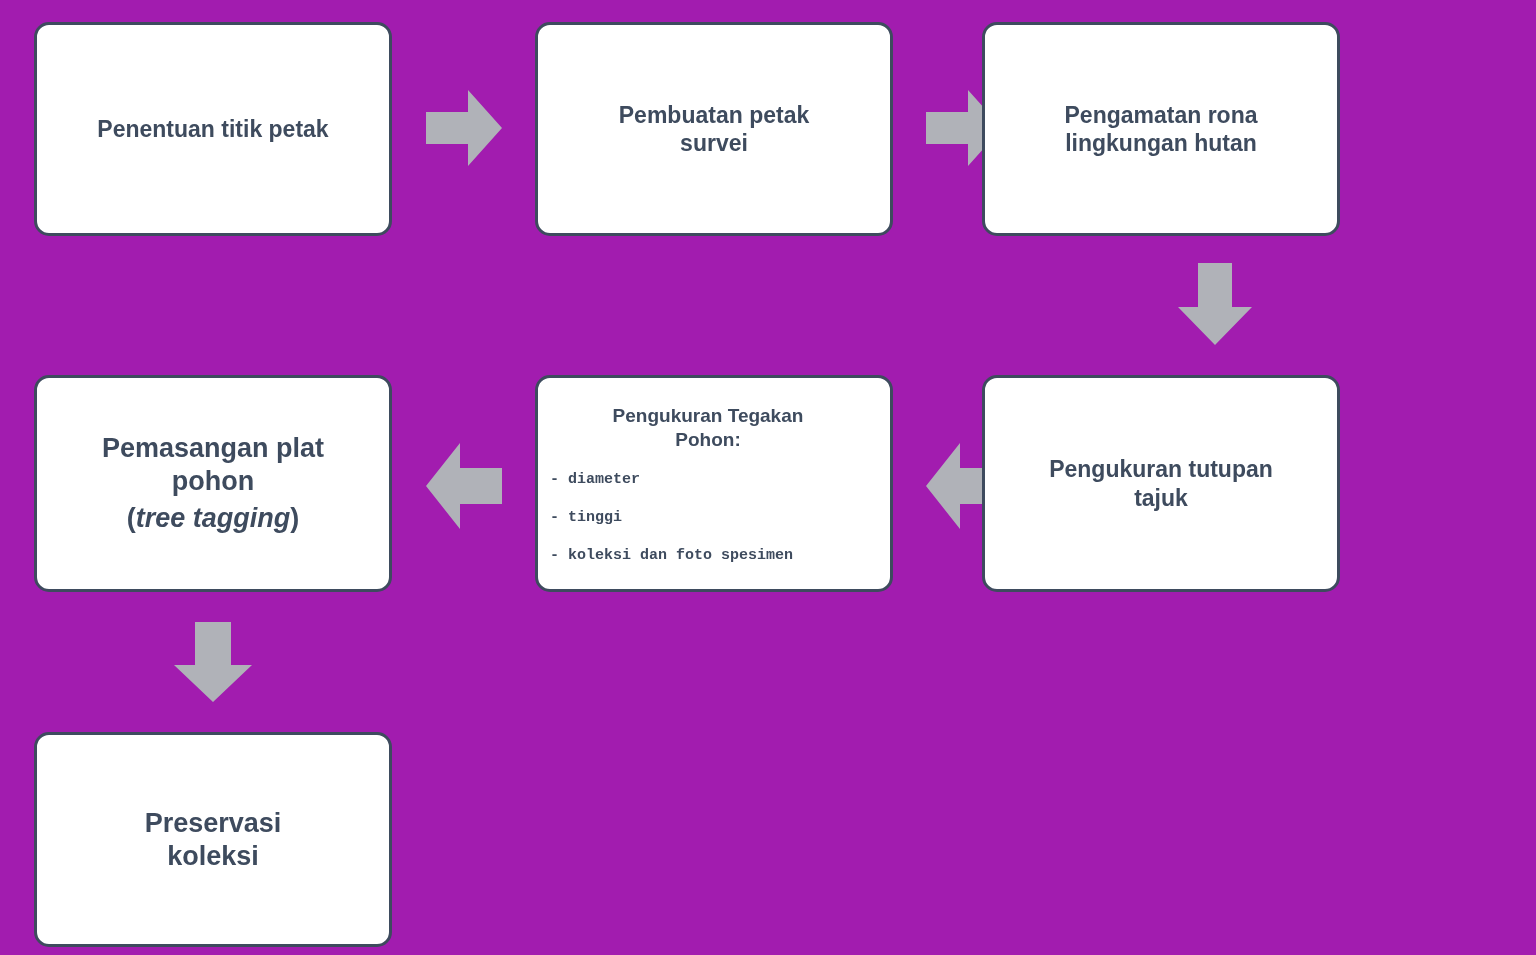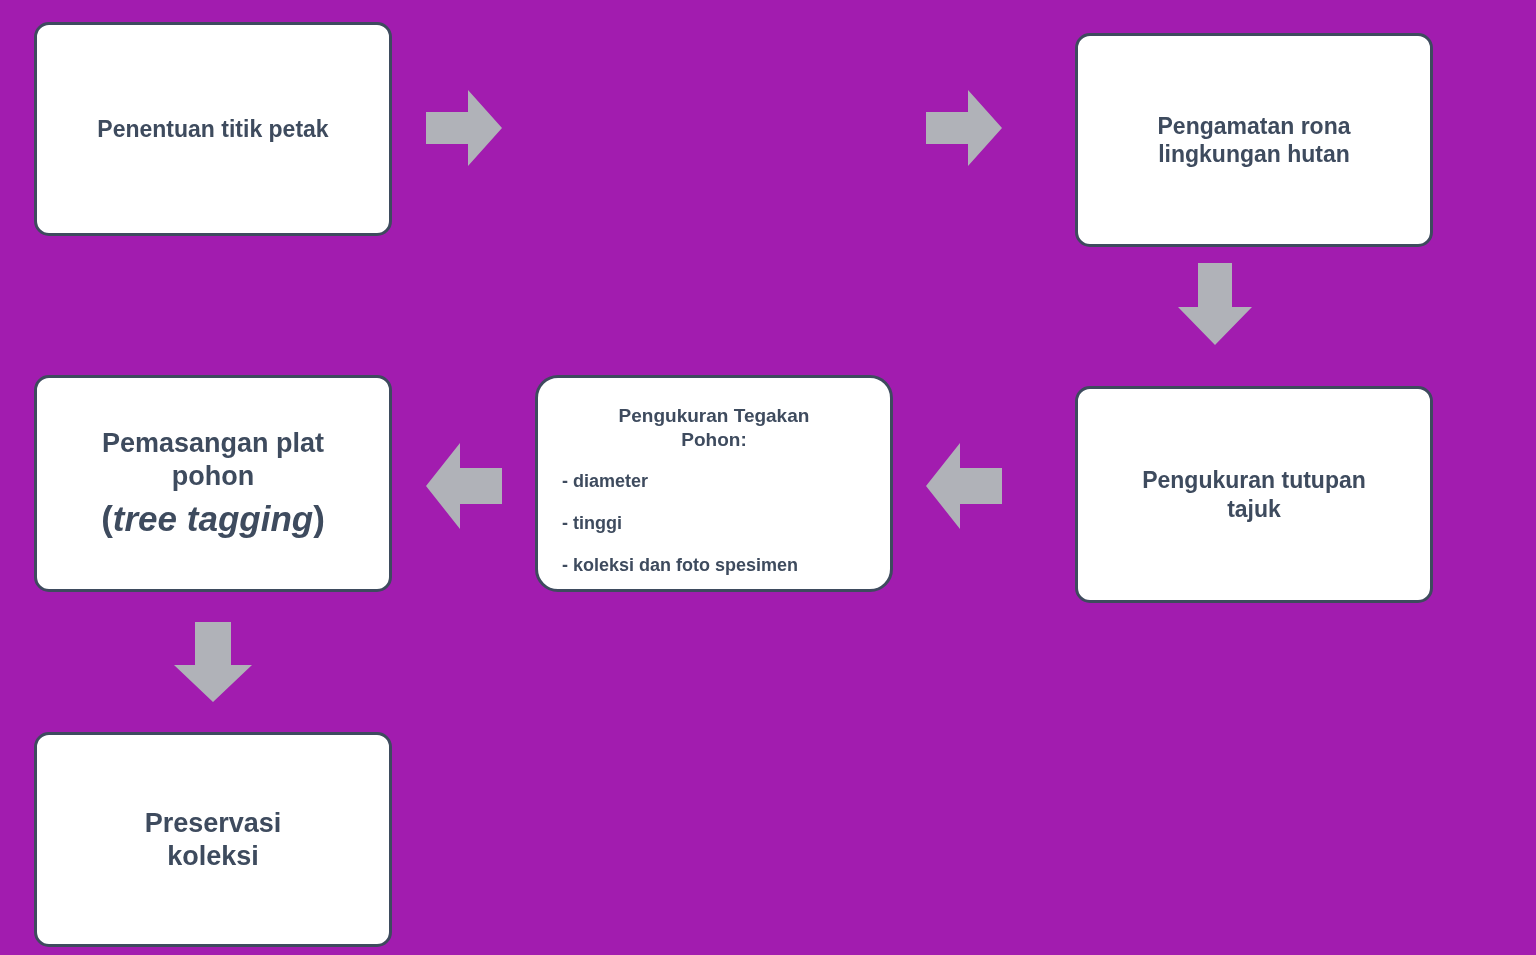--- a/index.html
+++ b/index.html
@@ -33,55 +33,55 @@
     line-height: 1.22;
   }
   .node .line {
     display: block;
     white-space: nowrap;
   }
 
   
   .col-1 { left: 34px;   width: 358px; }
   .col-2 { left: 535px;  width: 358px; }
-  .col-3 { left: 1075px; width: 358px; margin-top: 11px; }
+  .col-3 { left: 982px; width: 358px; }
 
   
   .row-1 { top: 22px;  height: 214px; }
   .row-2 { top: 375px; height: 217px; }
   .row-3 { top: 732px; height: 215px; text-align: center; }
 
   .fs-big   { font-size: 23px; }
   .fs-large { font-size: 27px; }
 
   
   .node-tagging { padding: 0 10px; }
   .node-tagging .para-main { font-size: 27px; line-height: 1.22; }
-  .node-tagging .para-sub  { font-size: 35px; line-height: 1.22; margin-top: 5px; }
+  .node-tagging .para-sub  { font-size: 27px; line-height: 1.22; margin-top: 5px; }
   .node-tagging .ital { font-style: italic; }
 
   
   .node-list {
     justify-content: flex-start;
     align-items: stretch;
-    padding: 26px 16px 0 16px;
-    border-radius: 23px;
+    padding: 26px 16px 0 4px;
   }
   .node-list .list-title {
     font-size: 19px;
     text-align: center;
     line-height: 1.28;
     margin-bottom: 18px;
   }
   .node-list .list-item {
-    font-size: 18px;
+    font-size: 15px;
     text-align: left;
     padding-left: 8px;
     margin-bottom: 20px;
     white-space: nowrap;
+    font-family: Liberation Mono, monospace;
   }
 
   
   .arrow {
     position: absolute;
     display: block;
   }
   .arrow svg { display: block; width: 100%; height: 100%; }
 </style>
 </head>
@@ -92,20 +92,24 @@
   <div class="node col-1 row-1 fs-big">
     <span class="line">Penentuan titik petak</span>
   </div>
 
   <span class="arrow" style="left:426px; top:90px; width:76px; height:76px;">
     <svg viewBox="0 0 76 76" preserveAspectRatio="none" aria-hidden="true">
       <polygon points="0,22 42,22 42,0 76,38 42,76 42,54 0,54" fill="#b0b2b8"></polygon>
     </svg>
   </span>
 
+  <div class="node col-2 row-1 fs-big">
+    <span class="line">Pembuatan petak</span>
+    <span class="line">survei</span>
+  </div>
 
   <span class="arrow" style="left:926px; top:90px; width:76px; height:76px;">
     <svg viewBox="0 0 76 76" preserveAspectRatio="none" aria-hidden="true">
       <polygon points="0,22 42,22 42,0 76,38 42,76 42,54 0,54" fill="#b0b2b8"></polygon>
     </svg>
   </span>
 
   <div class="node col-3 row-1 fs-big">
     <span class="line">Pengamatan rona</span>
     <span class="line">lingkungan hutan</span>

